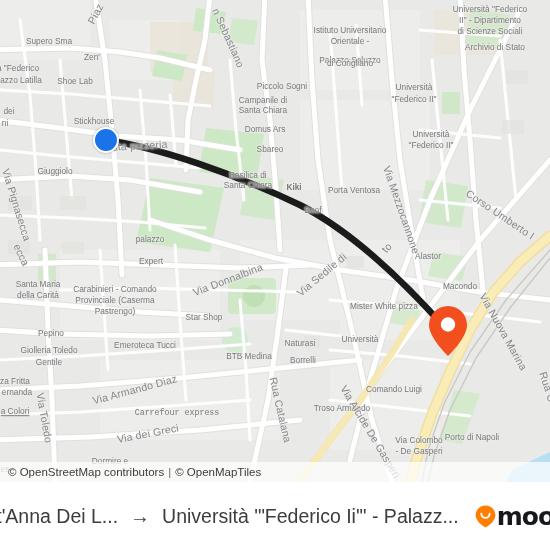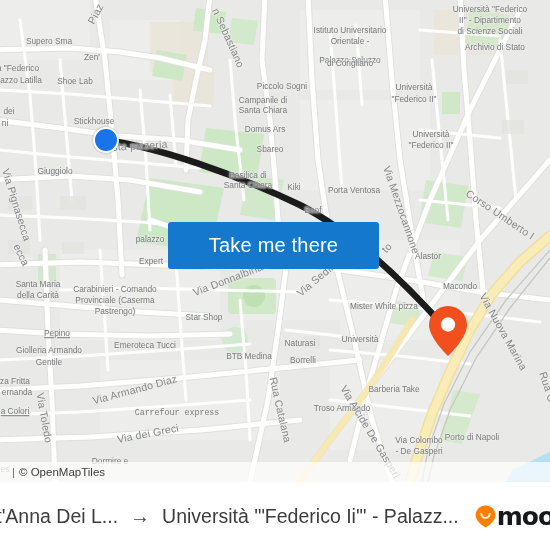--- a/index.html
+++ b/index.html
@@ -211,56 +211,56 @@
         <div class="maplabel" style="left: 5px; top: 124px;">ni</div>
         <div class="maplabel" style="left: 94px; top: 122px;">Stickhouse</div>
         <div class="maplabel" style="left: 55px; top: 172px;">Giuggiolo</div>
         <div class="maplabel" style="left: 282px; top: 87px;">Piccolo Sogni</div>
         <div class="maplabel" style="left: 263px; top: 101px;">Campanile di</div>
         <div class="maplabel" style="left: 263px; top: 111px;">Santa Chiara</div>
         <div class="maplabel" style="left: 265px; top: 130px;">Domus Ars</div>
         <div class="maplabel" style="left: 270px; top: 150px;">Sbareo</div>
         <div class="maplabel" style="left: 248px; top: 176px;">Basilica di</div>
         <div class="maplabel" style="left: 248px; top: 186px;">Santa Chiara</div>
-        <div class="maplabel" style="left: 294px; top: 188px;">Kiki</div>
+        <div class="maplabel" style="left: 294px; top: 188px; font-weight: bold;">Kiki</div>
         <div class="maplabel" style="left: 313px; top: 211px;">Boof</div>
         <div class="maplabel" style="left: 354px; top: 191px;">Porta Ventosa</div>
         <div class="maplabel" style="left: 350px; top: 31px;">Istituto Universitario</div>
         <div class="maplabel" style="left: 350px; top: 42px;">Orientale -</div>
         <div class="maplabel" style="left: 350px; top: 53px; margin-top: 8px;">Palazzo Saluzzo</div>
         <div class="maplabel" style="left: 350px; top: 64px;">di Corigliano</div>
         <div class="maplabel" style="left: 490px; top: 10px;">Università "Federico</div>
         <div class="maplabel" style="left: 490px; top: 21px;">II" - Dipartimento</div>
         <div class="maplabel" style="left: 490px; top: 32px;">di Scienze Sociali</div>
         <div class="maplabel" style="left: 495px; top: 48px;">Archivio di Stato</div>
         <div class="maplabel" style="left: 414px; top: 88px;">Università</div>
         <div class="maplabel" style="left: 414px; top: 100px;">"Federico II"</div>
         <div class="maplabel" style="left: 431px; top: 135px;">Università</div>
         <div class="maplabel" style="left: 431px; top: 146px;">"Federico II"</div>
         <div class="maplabel" style="left: 428px; top: 257px;">Alastor</div>
         <div class="maplabel" style="left: 444px; top: 287px; padding-left: 32px;">Macondo</div>
         <div class="maplabel" style="left: 384px; top: 307px;">Mister White pizza</div>
         <div class="maplabel" style="left: 360px; top: 340px;">Università</div>
         <div class="maplabel" style="left: 300px; top: 344px;">Naturasi</div>
         <div class="maplabel" style="left: 303px; top: 361px;">Borrelli</div>
-        <div class="maplabel" style="left: 394px; top: 390px;">Barberia Take</div>
+        <div class="maplabel" style="left: 394px; top: 390px;">Comando Luigi</div>
         <div class="maplabel" style="left: 342px; top: 409px;">Troso Armando</div>
         <div class="maplabel" style="left: 472px; top: 438px;">Porto di Napoli</div>
         <div class="maplabel" style="left: 419px; top: 441px;">Via Colombo</div>
         <div class="maplabel" style="left: 419px; top: 452px;">- De Gasperi</div>
         <div class="maplabel" style="left: 204px; top: 318px;">Star Shop</div>
         <div class="maplabel" style="left: 249px; top: 357px;">BTB Medina</div>
         <div class="maplabel" style="left: 145px; top: 346px;">Emeroteca Tucci</div>
         <div class="maplabel" style="left: 115px; top: 290px;">Carabinieri - Comando</div>
         <div class="maplabel" style="left: 115px; top: 301px;">Provinciale (Caserma</div>
         <div class="maplabel" style="left: 115px; top: 312px;">Pastrengo)</div>
         <div class="maplabel" style="left: 38px; top: 285px;">Santa Maria</div>
         <div class="maplabel" style="left: 38px; top: 296px;">della Carità</div>
-        <div class="maplabel" style="left: 57px; top: 334px; text-decoration: underline;">Pepino</div>
-        <div class="maplabel" style="left: 49px; top: 351px;">Giolleria Armando</div>
+        <div class="maplabel" style="left: 51px; top: 334px;">Pepino</div>
+        <div class="maplabel" style="left: 49px; top: 351px;">Giolleria Toledo</div>
         <div class="maplabel" style="left: 49px; top: 363px;">Gentile</div>
         <div class="maplabel" style="left: 15px; top: 382px;">za Fritta</div>
         <div class="maplabel" style="left: 17px; top: 393px;">ernanda</div>
         <div class="maplabel" style="left: 15px; top: 412px; text-decoration: underline;">a Colori</div>
         <div class="maplabel" style="left: 177px; top: 413px; font-family: Liberation Mono, monospace;">Carrefour express</div>
         <div class="maplabel" style="left: 110px; top: 462px;">Dormire e</div>
         <div class="maplabel" style="left: 151px; top: 262px;">Expert</div>
         <div class="maplabel" style="left: 150px; top: 240px;">palazzo</div>
         <div class="maplabel" style="left: 5px; top: 470px;">es</div>
       </div>
@@ -286,23 +286,23 @@
 
     <div id="origin-marker"></div>
 
     <div id="dest-pin">
       <svg viewBox="0 0 40 52" width="40" height="52">
         <path d="M20 1 C9.5 1 1 9.5 1 20 C1 33 20 51 20 51 C20 51 39 33 39 20 C39 9.5 30.5 1 20 1 Z" fill="#F24E1E"></path>
         <circle cx="20" cy="19.5" r="7.2" fill="#ffffff"></circle>
       </svg>
     </div>
 
-    <button id="take-me-there">Take me there</button>
 
     <div id="attribution">
+      <span>© OpenStreetMap contributors</span>
       <span class="sep">|</span>
       <span>© OpenMapTiles</span>
     </div>
   </div>
 
   <div id="footer">
     <span class="ftxt">Sant'Anna Dei L...</span>
     <span class="arrow">→</span>
     <span class="ftxt">Università '"Federico Ii'" - Palazz...</span>
     <span id="brand">

